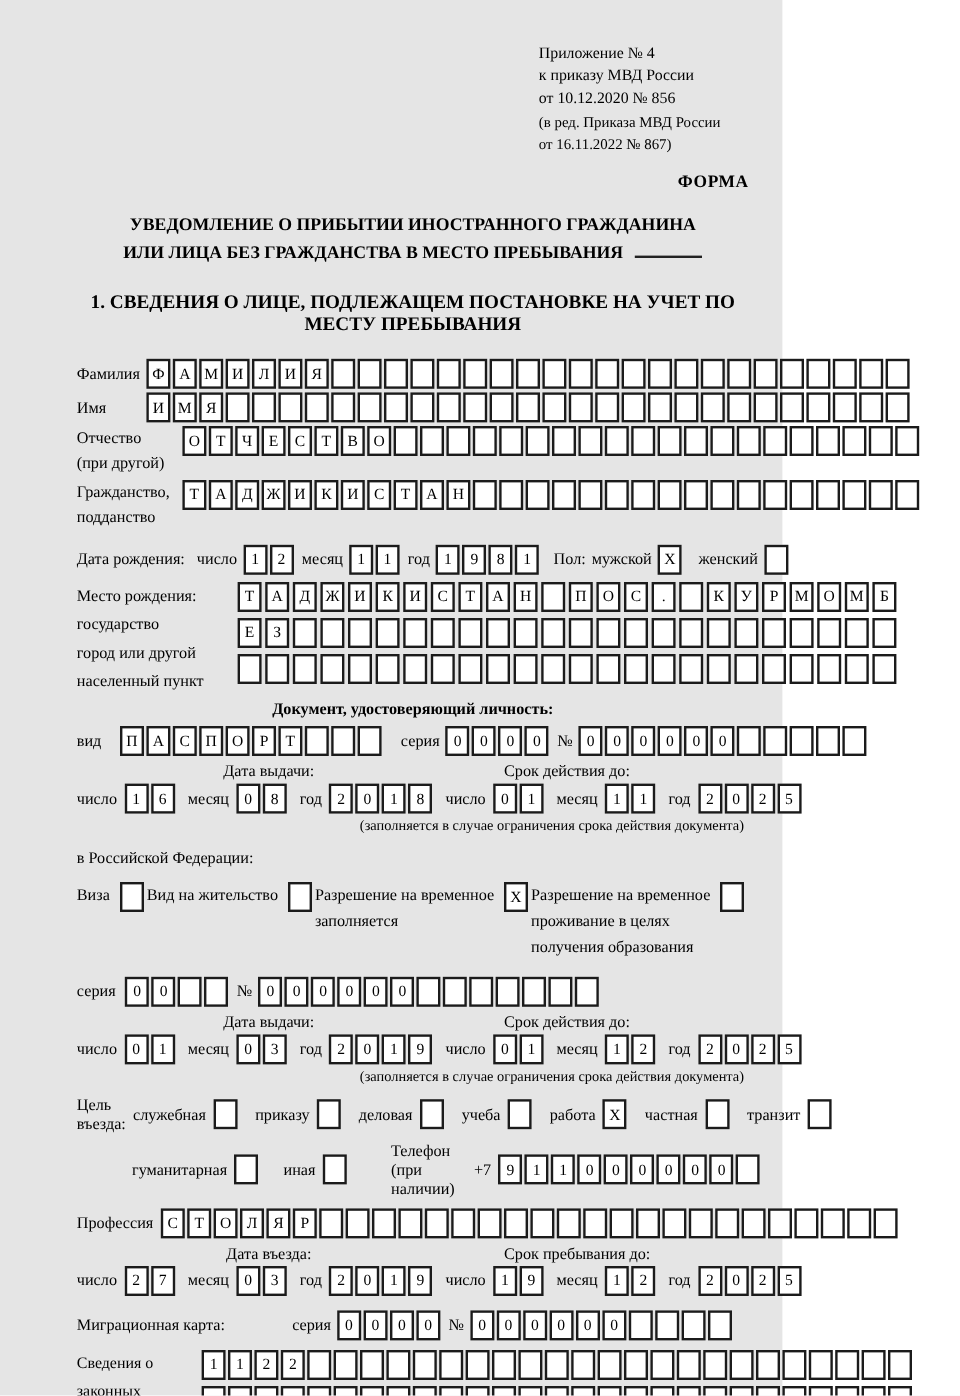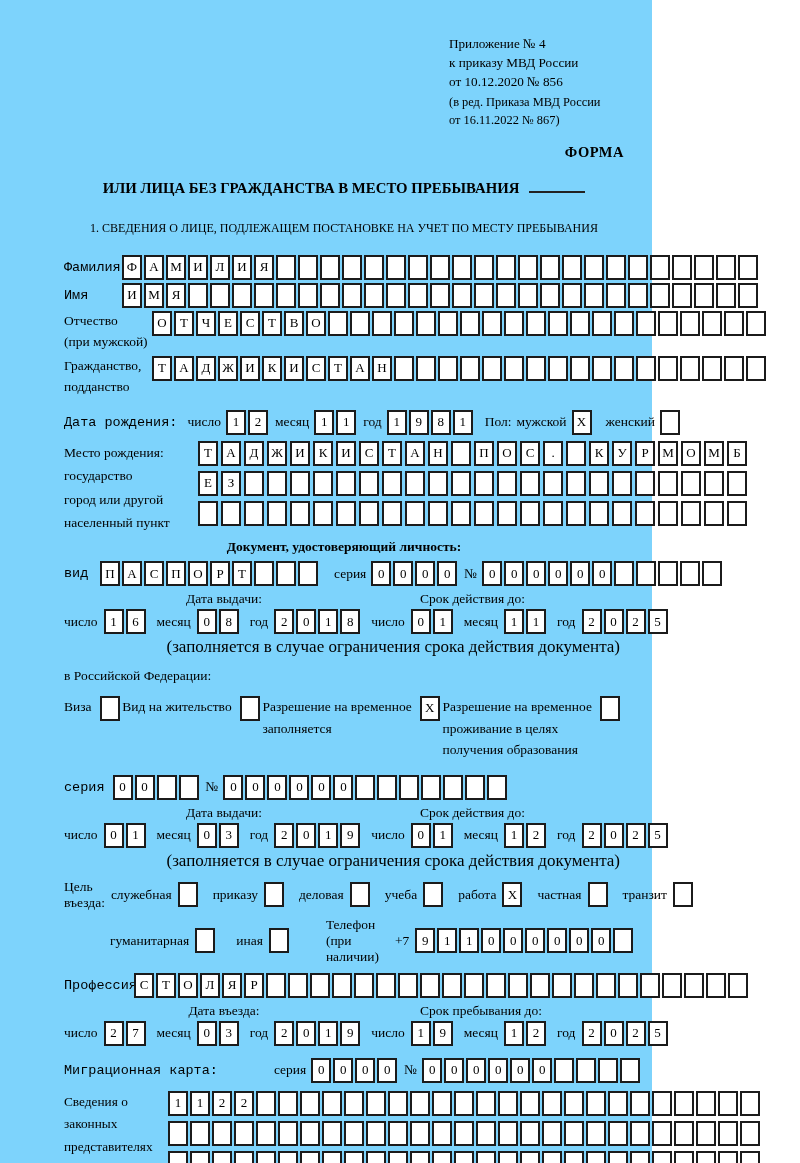--- a/index.html
+++ b/index.html
@@ -1,56 +1,56 @@
 <!DOCTYPE html>
 <html><head>
 <meta charset="utf-8">
 <style>
   html,body{margin:0;padding:0;background:#ffffff;}
   body{width:800px;height:1163px;color:#000;font-family:"Liberation Serif","DejaVu Serif",serif;font-size:13.5px;overflow:hidden;}
-  .page{box-sizing:border-box;width:652px;height:1163px;padding:34px 28px 10px 64px;background:#7dd3fc;}
+  .page{box-sizing:border-box;width:652px;height:1163px;padding:34px 28px 10px 64px;background:#e5e5e5;}
 
   
   .hdr{width:175px;margin-left:auto;white-space:nowrap;font-size:13.2px;line-height:1.45;}
   .hdr-sub{font-size:12.4px;line-height:1.42;margin-top:3px;}
   .forma{text-align:right;font-weight:bold;font-size:14.5px;margin-top:14px;letter-spacing:.5px;}
 
   
   .title{text-align:center;font-weight:bold;font-size:14.8px;line-height:1.5;margin-top:16px;}
   .blank{display:inline-block;width:56px;border-bottom:2px solid #222;height:14px;margin-left:10px;}
-  .sec{font-weight:normal;font-size:12px;text-align:center;margin-top:22px;}
+  .sec{font-weight:bold;font-size:16px;text-align:center;margin-top:22px;}
 
   
   .cells{display:flex;flex:none;}
   .cell{box-sizing:border-box;flex:none;width:20px;height:25px;border:2px solid #1b1b1b;margin-right:2px;
         display:flex;align-items:center;justify-content:center;font-size:13px;background:#fff;}
   .wide .cell{width:20px;margin-right:3px;}
   .row{display:flex;align-items:center;margin-bottom:3px;}
   .rowtop{display:flex;align-items:flex-start;margin-bottom:3px;font-family:Liberation Serif, serif;}
-  .lbl{flex:none;font-family:Liberation Mono, monospace;}
+  .lbl{flex:none;}
   .lbl2{flex:none;line-height:1.55;}
   .sub{flex:none;margin:0 5px;}
   .w58{width:58px;} .w88{width:88px;} .w134{width:134px;} .w36{width:36px;} .w70{width:70px;}
   .mt12{margin-top:12px;} .mt8{margin-top:8px;} .mt14{margin-top:14px;}
 
   .stack{display:flex;flex-direction:column;}
   .stack .cells{margin-bottom:5px;}
 
   .center-b{font-weight:bold;text-align:center;margin:4px 0 6px 0;}
 
   
   .dh-row{display:flex;margin-top:5px;}
   .half-l{width:320px;text-align:center;}
   .half-r{flex:1;text-align:left;padding-left:36px;}
   .date-row{display:flex;align-items:center;margin-top:2px;}
   .dgrp{display:flex;align-items:center;}
   .dgrp .sub{margin:0 6px 0 0;}
   .dgrp .cells{margin-right:9px;}
   .half-lg{width:320px;} .half-rg{flex:1;padding-left:0px;}
-  .note{text-align:right;font-size:17px;margin:3px 4px 8px 0;}
+  .note{text-align:right;font-size:12px;margin:3px 4px 8px 0;}
 
   
   .intro{margin-top:8px;line-height:1.7;}
   .opts{display:flex;align-items:flex-start;justify-content:space-between;margin-top:8px;padding-right:2px;}
   .opt{display:flex;align-items:flex-start;}
   .opt .optlbl{margin-right:8px;margin-top:3px;}
   .opt-lines{display:flex;flex-direction:column;align-items:flex-start;line-height:1.6;margin-right:8px;}
   .purps{display:flex;align-items:center;margin-top:6px;}
   .purps .plbl{margin-right:6px;}
   .purps .cells{margin-right:13px;}
@@ -71,20 +71,21 @@
     <div>от 10.12.2020 № 856</div>
     <div class="hdr-sub">
       <div>(в ред. Приказа МВД России</div>
       <div>от 16.11.2022 № 867)</div>
     </div>
   </div>
 
   <div class="forma">ФОРМА</div>
 
   <div class="title">
+    <div>УВЕДОМЛЕНИЕ О ПРИБЫТИИ ИНОСТРАННОГО ГРАЖДАНИНА</div>
     <div><span>ИЛИ ЛИЦА БЕЗ ГРАЖДАНСТВА В МЕСТО ПРЕБЫВАНИЯ</span><span class="blank"></span></div>
   </div>
 
   <div class="sec">1. СВЕДЕНИЯ О ЛИЦЕ, ПОДЛЕЖАЩЕМ ПОСТАНОВКЕ НА УЧЕТ ПО МЕСТУ ПРЕБЫВАНИЯ</div>
 
   <div class="row" style="margin-top:19px;">
     <span class="lbl w58">Фамилия</span>
     <span class="cells">
         <span class="cell">Ф</span>
         <span class="cell">А</span>
@@ -149,21 +150,21 @@
         <span class="cell"></span>
         <span class="cell"></span>
         <span class="cell"></span>
         <span class="cell"></span>
       </span>
   </div>
 
   <div class="rowtop">
     <span class="lbl2 w88">
       <span>Отчество</span><br>
-      <span>(при мужской)</span>
+      <span>(при другой)</span>
     </span>
     <span class="cells">
         <span class="cell">О</span>
         <span class="cell">Т</span>
         <span class="cell">Ч</span>
         <span class="cell">Е</span>
         <span class="cell">С</span>
         <span class="cell">Т</span>
         <span class="cell">В</span>
         <span class="cell">О</span>

